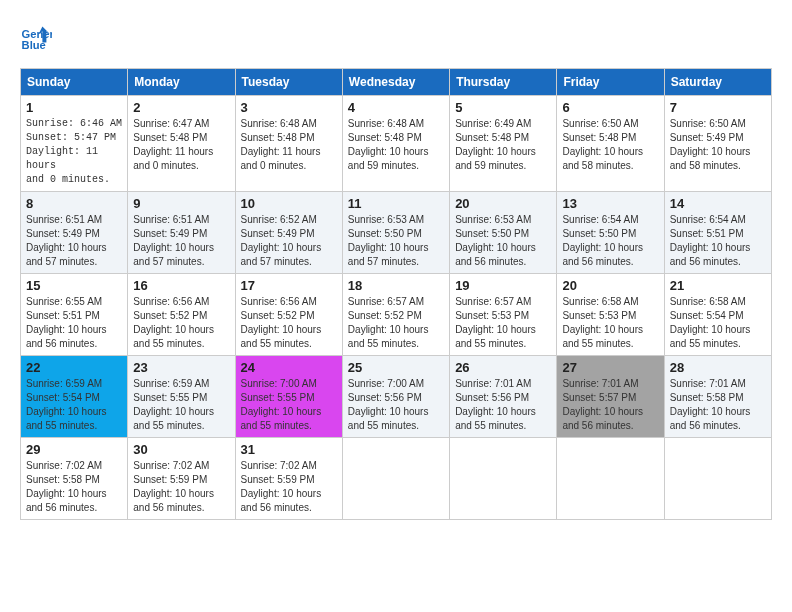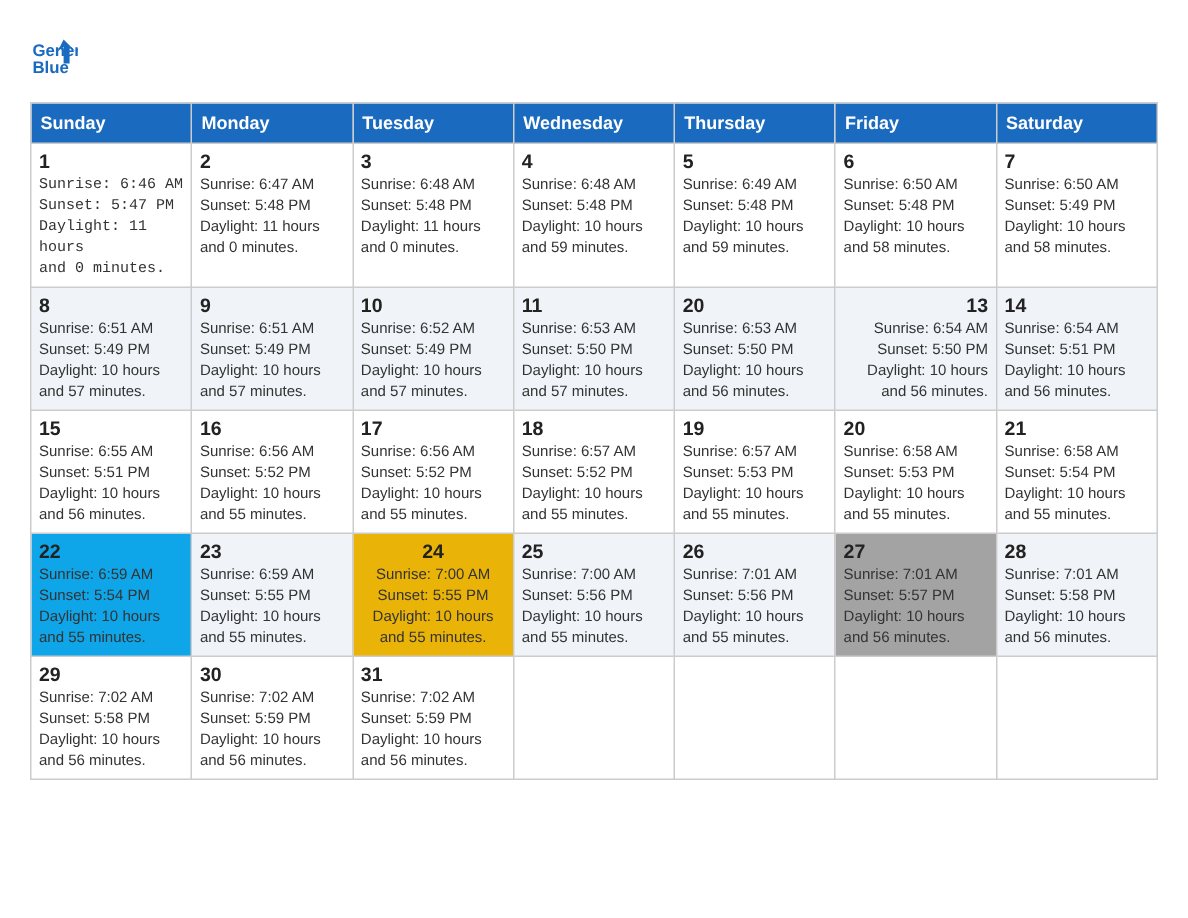--- a/index.html
+++ b/index.html
@@ -184,21 +184,21 @@
 Daylight: 10 hours
 and 57 minutes.</div>
         </td>
         <td style="background: rgb(240, 244, 248);">
           <span class="day-num">20</span>
           <div class="day-info" style="white-space: pre-line;">Sunrise: 6:53 AM
 Sunset: 5:50 PM
 Daylight: 10 hours
 and 56 minutes.</div>
         </td>
-        <td style="background: rgb(240, 244, 248); text-align: right;">
+        <td style="background: rgb(240, 244, 248);">
           <span class="day-num">13</span>
           <div class="day-info" style="white-space: pre-line;">Sunrise: 6:54 AM
 Sunset: 5:50 PM
 Daylight: 10 hours
 and 56 minutes.</div>
         </td>
         <td style="background: rgb(240, 244, 248);">
           <span class="day-num">14</span>
           <div class="day-info" style="white-space: pre-line;">Sunrise: 6:54 AM
 Sunset: 5:51 PM
@@ -265,21 +265,21 @@
 Daylight: 10 hours
 and 55 minutes.</div>
         </td>
         <td style="background: rgb(240, 244, 248);">
           <span class="day-num">23</span>
           <div class="day-info" style="white-space: pre-line;">Sunrise: 6:59 AM
 Sunset: 5:55 PM
 Daylight: 10 hours
 and 55 minutes.</div>
         </td>
-        <td style="background: #eab308; text-align: center;">
+        <td style="background: #d946ef;">
           <span class="day-num">24</span>
           <div class="day-info" style="white-space: pre-line;">Sunrise: 7:00 AM
 Sunset: 5:55 PM
 Daylight: 10 hours
 and 55 minutes.</div>
         </td>
         <td style="background: rgb(240, 244, 248);">
           <span class="day-num">25</span>
           <div class="day-info" style="white-space: pre-line;">Sunrise: 7:00 AM
 Sunset: 5:56 PM

